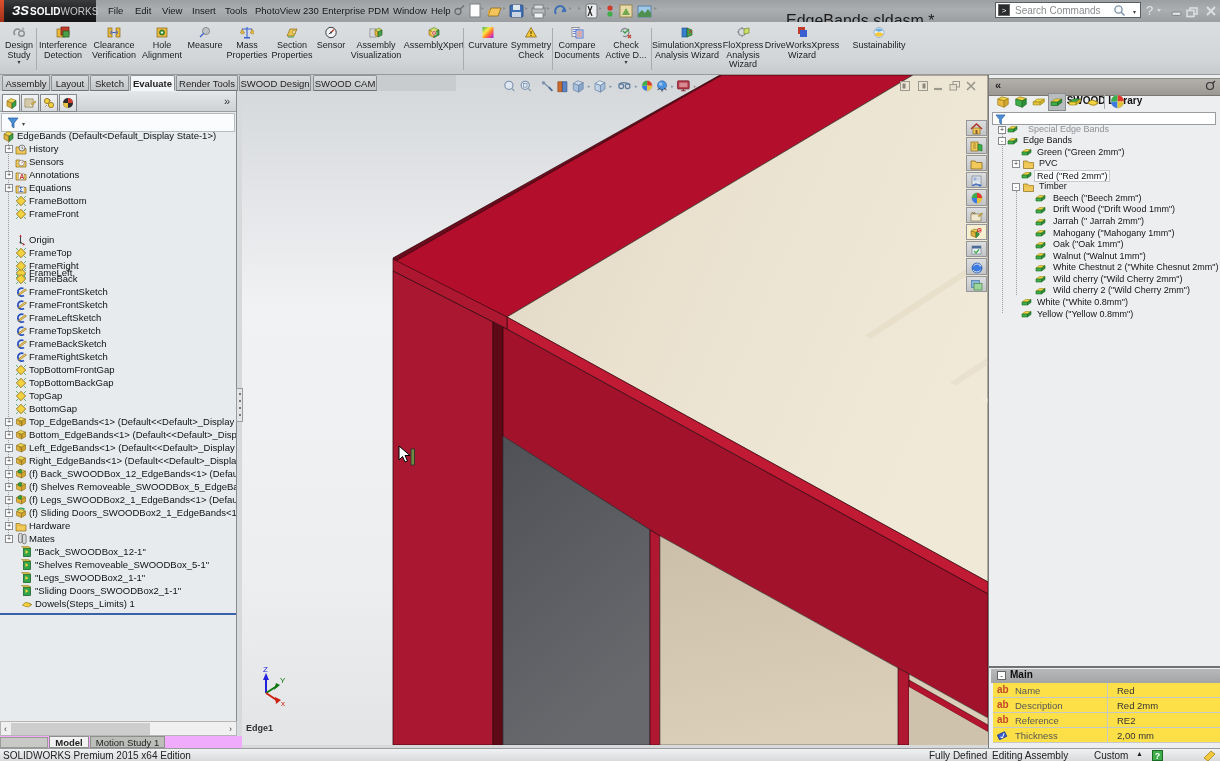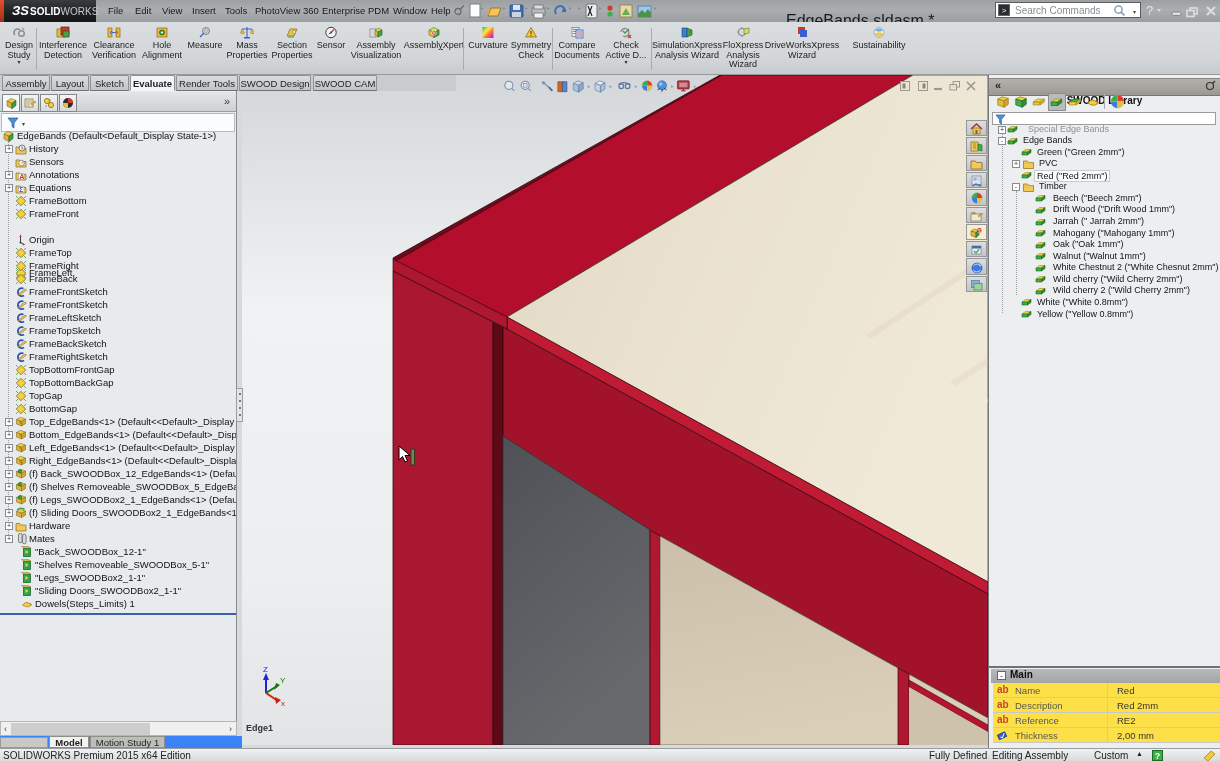--- a/index.html
+++ b/index.html
@@ -52,21 +52,21 @@
   font-size:7px; line-height:6px; text-align:center; }
 .ti { position:absolute; top:0.5px; width:12px; height:12px; }
 .rrow .ti { top:0; width:11px; height:11px; }
 .rrow .tt { position:absolute; top:0.5px; }
 .guide { position:absolute; border-left:1px dotted #9a9da0; width:0; }
 
 
 #lpscroll { left:0; top:721px; width:237px; height:15px; background:#f0f0f0; border:1px solid #b5b5b5; }
 #lpscroll .thumb { position:absolute; left:10px; top:1px; width:139px; height:12px; background:#cdcdcd; }
 #lpscroll .ar { position:absolute; top:2px; font-size:9px; color:#444; }
-#lptabs { left:0; top:736px; width:242px; height:12px; background:#3b82f6; }
+#lptabs { left:0; top:736px; width:242px; height:12px; background:#f0abfc; }
 .mtab { position:absolute; top:0; height:12px; font-size:9.5px; text-align:center; padding-top:0px; color:#222;
   background:#bcbeb9; border:1px solid #8e8e8a; }
 .mtab.active { background:#f2f2f2; font-weight:bold; }
 #navbtns { position:absolute; left:0; top:1px; width:48px; height:11px; background:#c8c8c4; border:1px solid #9a9a96; }
 
 
 #statusbar { left:0; top:748px; width:1220px; height:13px; background:linear-gradient(#f0f1f2,#d8dadc); border-top:1px solid #9a9da0; font-size:10px; color:#222; }
 
 
 #rightpanel { left:988px; top:75px; width:232px; height:673px; background:#eceef0; border-left:1px solid #77797b; }
@@ -335,21 +335,21 @@
 <div class="abs" id="tb-red"></div>
 <div class="abs" id="tb-logo">
       <span class="lg">ЗS</span>
       <span class="tx">SOLID<span>WORKS</span></span>
     </div>
 <div class="abs menu" style="left:108px;">File</div>
 <div class="abs menu" style="left:135px;">Edit</div>
 <div class="abs menu" style="left:162px;">View</div>
 <div class="abs menu" style="left:192px;">Insert</div>
 <div class="abs menu" style="left:225px;">Tools</div>
-<div class="abs menu" style="left:255px;">PhotoView 360</div>
+<div class="abs menu" style="left:255px;">PhotoView 230</div>
 <div class="abs menu" style="left:322px;">Enterprise PDM</div>
 <div class="abs menu" style="left:393px;">Window</div>
 <div class="abs menu" style="left:431px;">Help</div>
 <svg class="abs" style="left:453px; top:4px;" width="13" height="13" viewBox="0 0 13 13">
       <circle cx="5" cy="7.5" r="3" fill="none" stroke="#6a6d6f" stroke-width="1.3"></circle>
       <path d="M7.5 5 L11 1.5" stroke="#6a6d6f" stroke-width="1.3"></path>
     </svg>
 
 <svg class="abs" style="left:468px; top:2px;" width="250" height="18" viewBox="0 0 250 18">
   <g>

